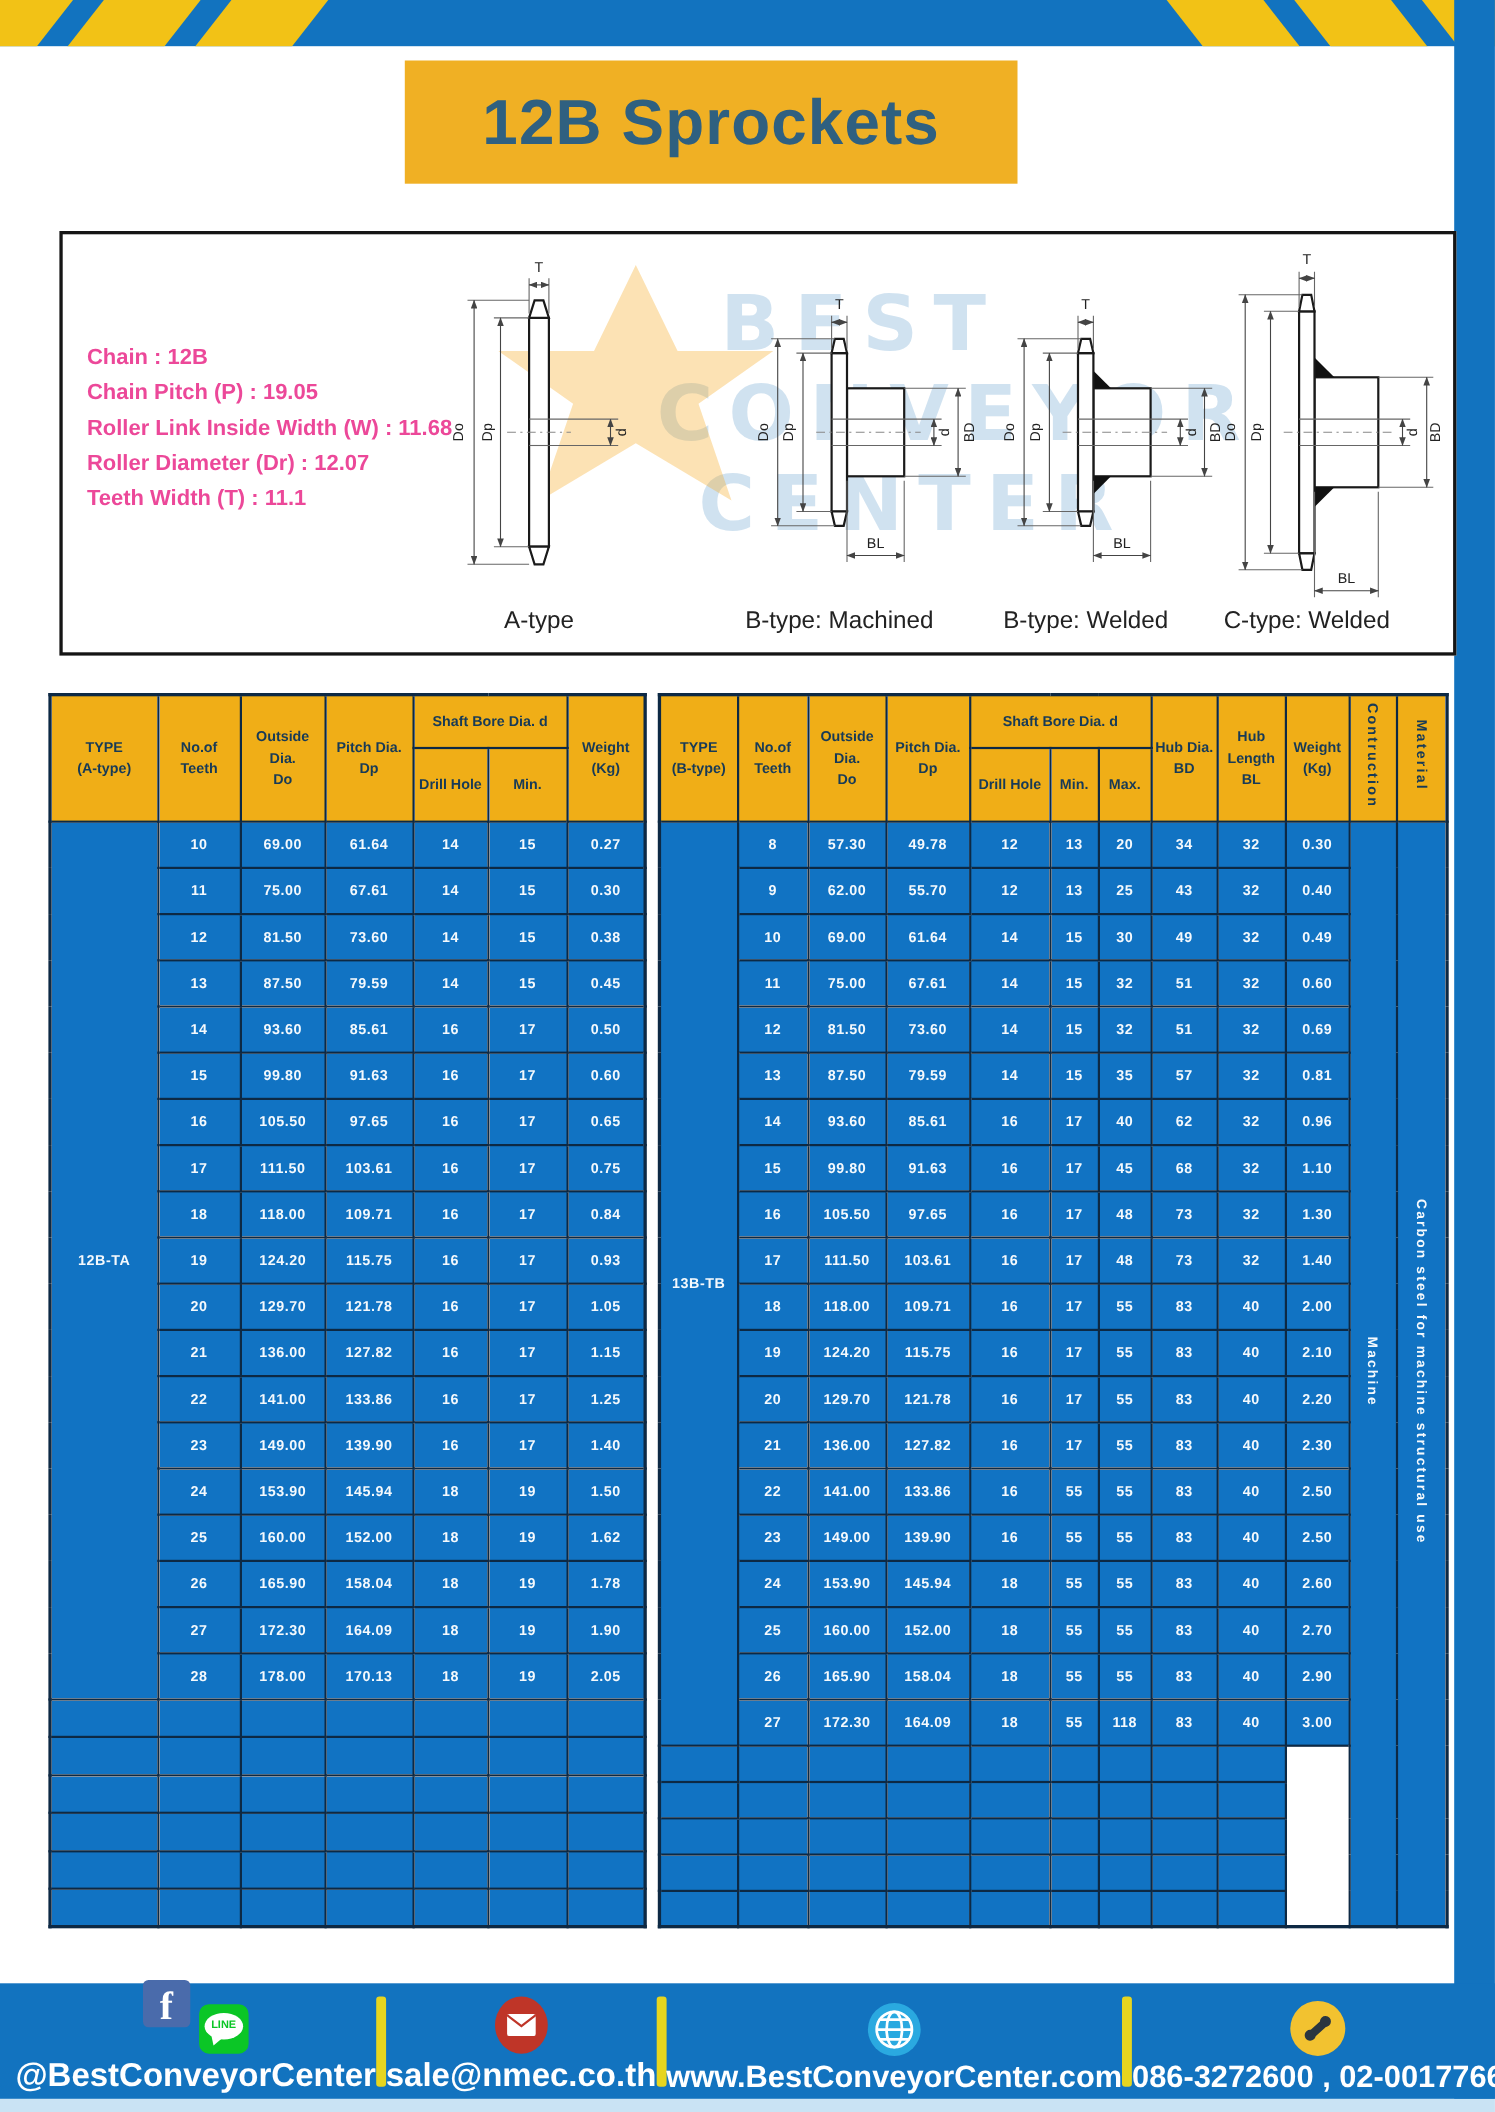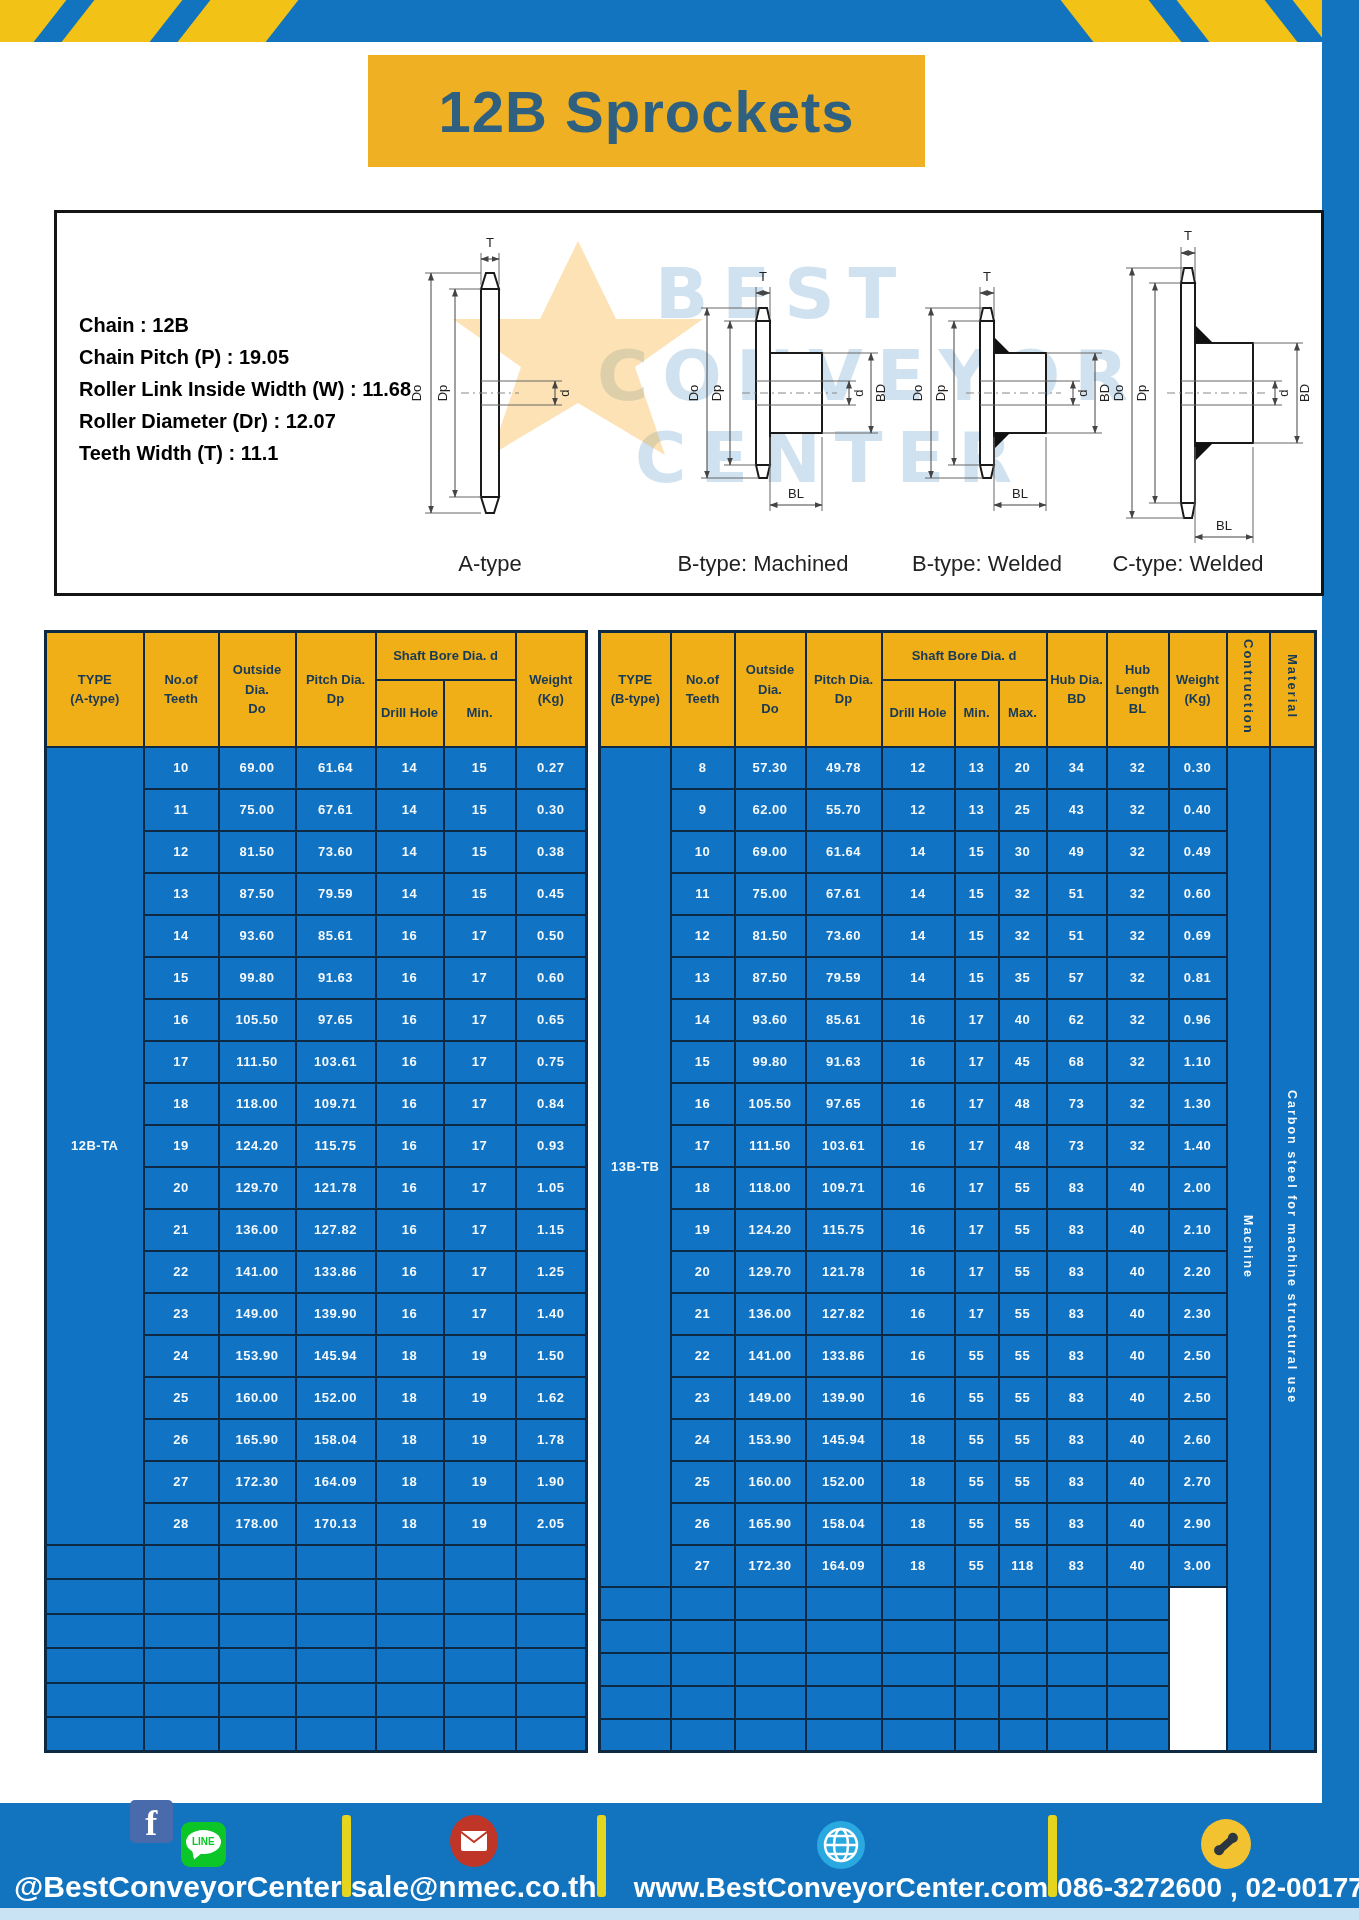--- a/index.html
+++ b/index.html
@@ -14,21 +14,21 @@
   .rightband{position:absolute;right:0;top:0;width:37px;height:1908px;background:#1273bf;}
   .bottomedge{position:absolute;left:0;top:1908px;width:1359px;height:12px;background:#c9e3f4;}
   
   .banner{position:absolute;left:368px;top:55px;width:557px;height:112px;background:#f0b024;
           display:flex;align-items:center;justify-content:center;}
   .banner div{font-size:58px;font-weight:bold;color:#2f6080;letter-spacing:1px;}
   
   .diagbox{position:absolute;left:54px;top:210px;width:1264px;height:380px;background:#fff;
            border:3px solid #151515;overflow:hidden;}
   .specs{position:absolute;left:22px;top:96px;width:420px;z-index:3;}
-  .specs div{font-size:20px;font-weight:bold;color:#000000;height:32px;line-height:32px;}
+  .specs div{font-size:20px;font-weight:bold;color:#ec4899;height:32px;line-height:32px;}
   .wm{position:absolute;font-weight:bold;color:rgba(110,165,208,0.32);letter-spacing:14px;
       font-size:70px;z-index:1;font-family:"DejaVu Sans",sans-serif;}
   .caption{position:absolute;top:338px;width:220px;text-align:center;font-size:22px;color:#222;z-index:3;}
   .diagsvg{position:absolute;left:0;top:0;z-index:2;}
   .shp{fill:#ffffff;stroke:#1a1a1a;stroke-width:2;}
   .wd{fill:#111;}
   .dim{stroke:#444;stroke-width:1;marker-start:url(#ar);marker-end:url(#ar);}
   .ext{stroke:#666;stroke-width:1;}
   .cl{stroke:#888;stroke-width:1;stroke-dasharray:8 4 2 4;}
   .lbl{font-family:"Liberation Sans",sans-serif;font-size:13px;fill:#222;}
@@ -43,21 +43,21 @@
   tr.h1{height:48px;} tr.h2{height:67px;}
   tr.data{height:42px;} 
   .tblA tr.edata{height:34.5px;} .tblB tr.edata{height:33px;}
   .vtext{writing-mode:vertical-rl;letter-spacing:2px;display:inline-block;max-height:1040px;}
   th .vtext{font-size:13px;}
   td .vtext{font-size:12.5px;font-weight:bold;}
   
   .footer{position:absolute;left:0;top:1803px;width:1359px;height:105px;background:#1273bf;
           display:flex;align-items:center;justify-content:space-between;padding:0 14px;box-sizing:border-box;}
   .fsec{display:flex;flex-direction:column;align-items:center;justify-content:flex-end;height:96px;gap:3px;}
-  .fs1{flex:1.45;} .fs2{flex:1.05;} .fs3{flex:1.35;padding-left:28px;} .fs4{flex:1.15;}
+  .fs1{flex:1.45;} .fs2{flex:1.05;} .fs3{flex:1.35;} .fs4{flex:1.15;}
   .ftext{color:#ffffff;font-weight:bold;font-size:28px;white-space:nowrap;}
   .fdivider{width:9px;height:82px;background:#e6d51f;border-radius:3px;flex:none;}
   .iconrow{display:flex;gap:8px;align-items:center;}
   .fbicon{width:43px;height:43px;background:#4a6bab;border-radius:5px;color:#fff;
           font-family:"Liberation Serif",serif;font-weight:bold;font-size:36px;line-height:46px;
           text-align:center;overflow:hidden;}
   .lineicon{width:45px;height:45px;background:#0bc626;border-radius:9px;position:relative;margin-top:45px;}
   .linebubble{position:absolute;left:5px;top:8px;width:35px;height:24px;background:#fff;border-radius:50%;
           color:#0bc626;font-size:10px;font-weight:bold;text-align:center;line-height:24px;}
   .linetail{position:absolute;left:10px;top:29px;width:0;height:0;border-left:4px solid transparent;

